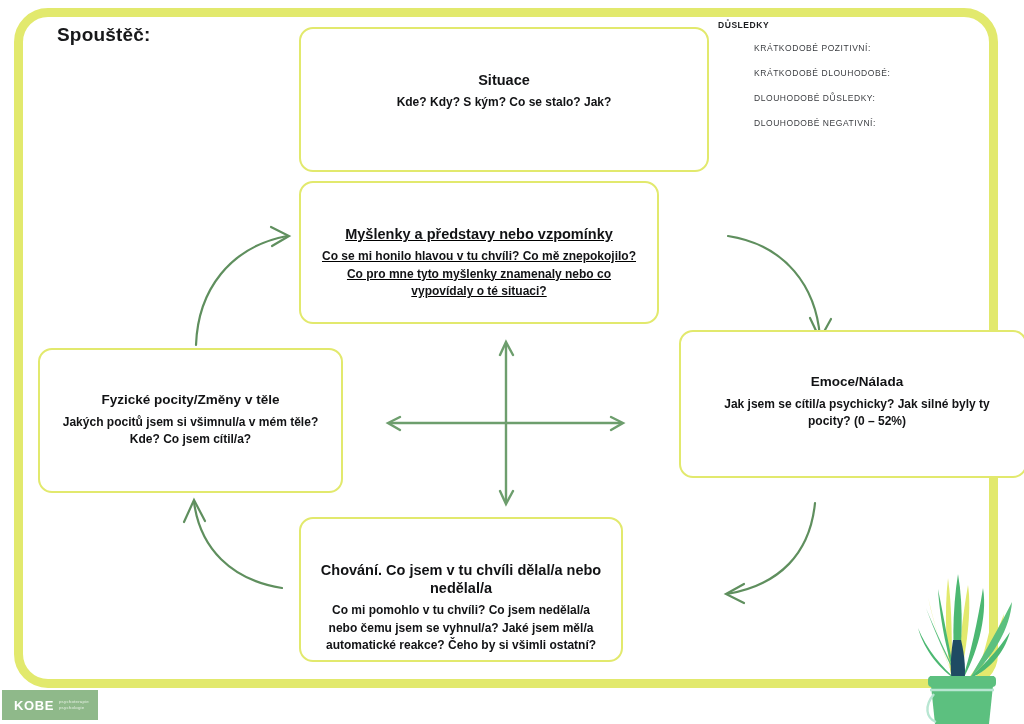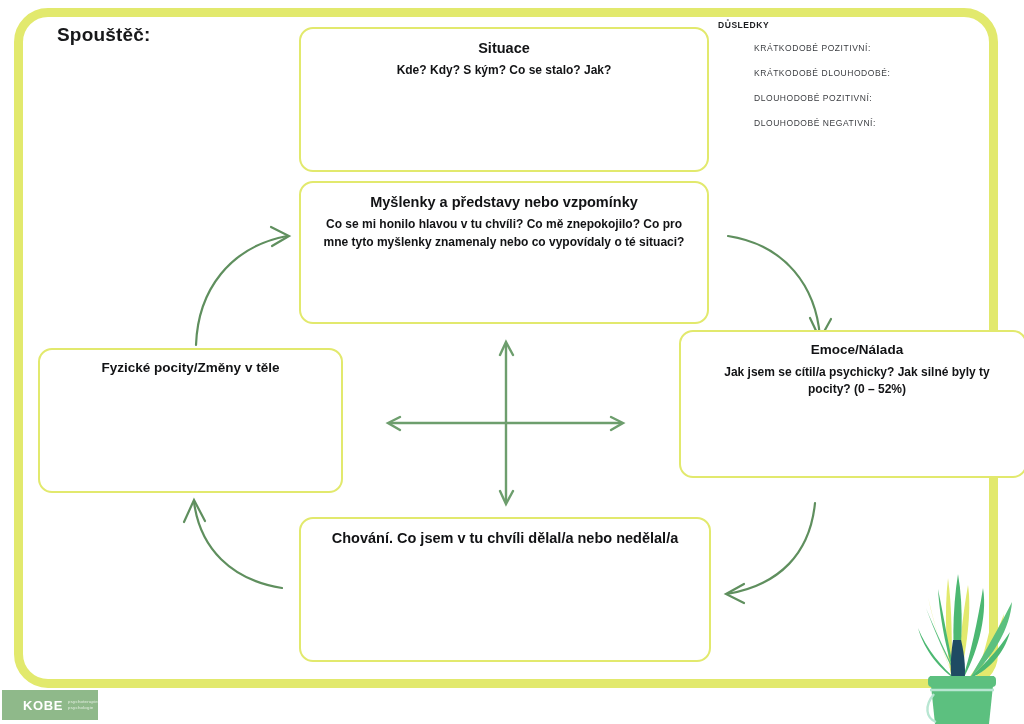--- a/index.html
+++ b/index.html
@@ -73,37 +73,38 @@
     box-sizing: border-box;
     padding-top: 10px;
   }
   .card .card-title {
     text-align: center;
     font-weight: bold;
     color: #121315;
     font-size: 14.5px;
     line-height: 1.25;
     padding: 0 10px;
+    margin-top: 32px;
   }
   .card .card-sub {
     text-align: center;
     font-weight: bold;
     color: #121315;
     font-size: 12px;
     line-height: 1.45;
     margin-top: 5px;
     padding: 0 16px;
   }
 
   
   #card-situace   { left: 299px; top: 27px;  width: 410px; height: 145px; }
-  #card-myslenky  { left: 299px; top: 181px; width: 410px; height: 143px; }
+  #card-myslenky  { left: 299px; top: 181px; width: 360px; height: 143px; text-decoration: underline; }
   #card-fyzicke   { left: 38px;  top: 348px; width: 305px; height: 145px; }
   #card-emoce     { left: 679px; top: 330px; width: 348px; height: 148px; padding-left: 8px; }
-  #card-chovani   { left: 299px; top: 517px; width: 412px; height: 145px; }
+  #card-chovani   { left: 299px; top: 517px; width: 324px; height: 145px; }
 
   #card-fyzicke .card-title, #card-emoce .card-title { font-size: 13.5px; }
   #card-situace .card-sub { font-size: 12px; }
 
   
   .overlay {
     position: absolute;
     left: 0;
     top: 0;
     width: 1024px;
@@ -116,21 +117,20 @@
     position: absolute;
     left: 2px;
     top: 690px;
     width: 96px;
     height: 30px;
     background: #8fb98a;
     display: flex;
     align-items: center;
     padding-left: 12px;
     box-sizing: border-box;
-    justify-content: flex-end;
   }
   #kobe-logo .kobe-word {
     color: #ffffff;
     font-size: 13px;
     font-weight: bold;
     letter-spacing: 0.6px;
   }
   #kobe-logo .kobe-tag {
     margin-left: 5px;
     color: #e6f0e4;
@@ -145,21 +145,21 @@
 <div id="canvas">
 
   <div id="outer-frame"></div>
 
   <div id="sheet-title">Spouštěč:</div>
 
   <div id="consequences">
     <div class="cons-head">DŮSLEDKY</div>
     <div class="cons-item">KRÁTKODOBÉ POZITIVNÍ:</div>
     <div class="cons-item">KRÁTKODOBÉ DLOUHODOBÉ:</div>
-    <div class="cons-item">DLOUHODOBÉ POZITIVNÍ:</div>
+    <div class="cons-item">DLOUHODOBÉ DŮSLEDKY:</div>
     <div class="cons-item">DLOUHODOBÉ NEGATIVNÍ:</div>
   </div>
 
   <svg class="overlay" viewBox="0 0 1024 724">
     <defs></defs>
     <g fill="none" stroke="#5f8f5e" stroke-width="2.2" stroke-linecap="round">
 
       <path d="M196,345 C198,290 230,247 287,236"></path>
       <path d="M271,227 L289,236 L272,246" stroke-width="2.2"></path>
 
@@ -188,29 +188,31 @@
     <div class="card-sub">Kde? Kdy? S kým? Co se stalo? Jak?</div>
   </div>
 
   <div class="card" id="card-myslenky">
     <div class="card-title">Myšlenky a představy nebo vzpomínky</div>
     <div class="card-sub">Co se mi honilo hlavou v tu chvíli? Co mě znepokojilo? Co pro mne tyto myšlenky znamenaly nebo co vypovídaly o té situaci?</div>
   </div>
 
   <div class="card" id="card-fyzicke">
     <div class="card-title">Fyzické pocity/Změny v těle</div>
+    <div class="card-sub">Jakých pocitů jsem si všimnul/a v mém těle? Kde? Co jsem cítil/a?</div>
   </div>
 
   <div class="card" id="card-emoce">
     <div class="card-title">Emoce/Nálada</div>
     <div class="card-sub">Jak jsem se cítil/a psychicky? Jak silné byly ty pocity? (0 – 52%)</div>
   </div>
 
   <div class="card" id="card-chovani">
     <div class="card-title">Chování. Co jsem v tu chvíli dělal/a nebo nedělal/a</div>
+    <div class="card-sub">Co mi pomohlo v tu chvíli? Co jsem nedělal/a nebo čemu jsem se vyhnul/a? Jaké jsem měl/a automatické reakce? Čeho by si všimli ostatní?</div>
   </div>
 
   <svg class="overlay" viewBox="0 0 1024 724">
     <g>
 
       <path d="M968,585 C962,620 958,655 960,680 C966,650 972,612 968,585 Z" fill="#e2e96d"></path>
       <path d="M948,578 C944,614 946,652 952,680 C952,644 952,606 948,578 Z" fill="#e2e96d"></path>
       <path d="M996,596 C992,624 984,656 974,682 C990,658 1000,622 996,596 Z" fill="#e2e96d"></path>
       <path d="M928,597 C934,626 944,656 956,681 C942,654 934,622 928,597 Z" fill="#e2e96d"></path>
       <path d="M1004,614 C996,636 982,660 968,679 C988,662 1002,638 1004,614 Z" fill="#e2e96d"></path>

